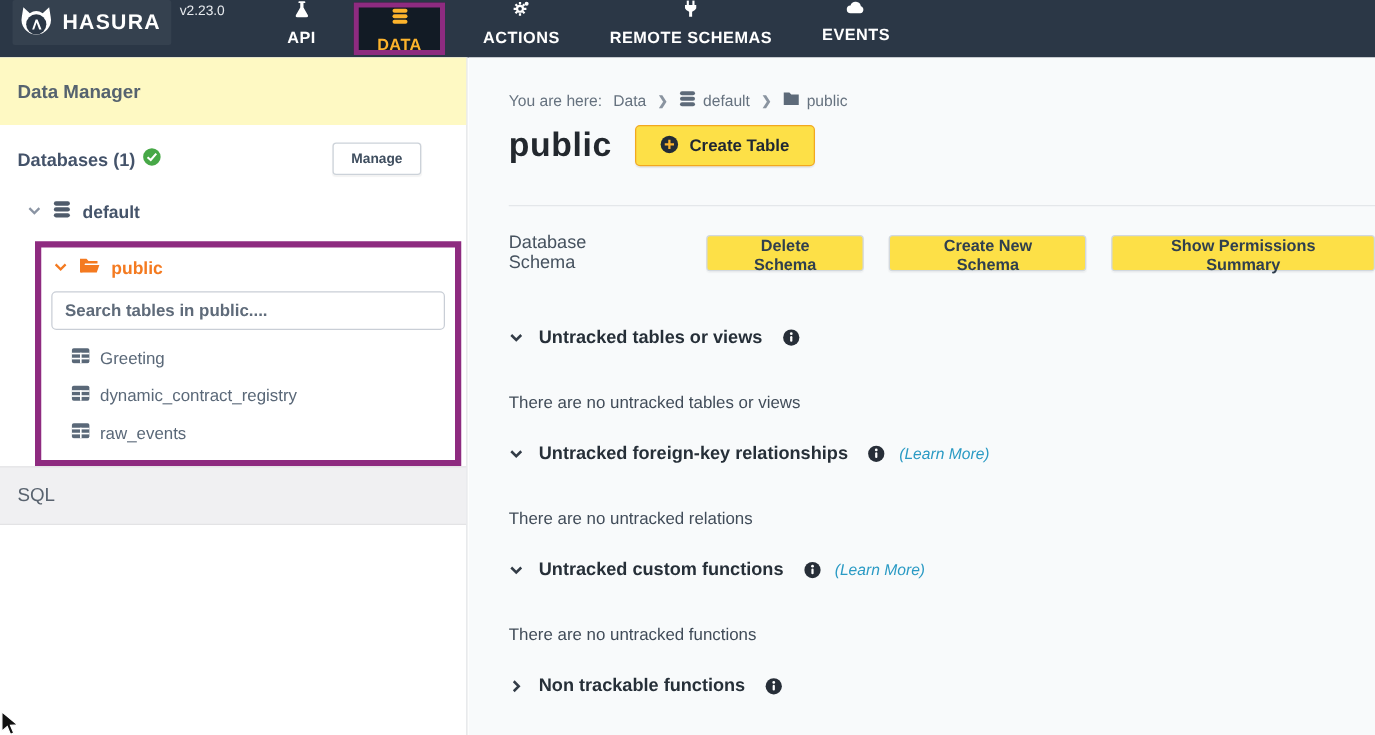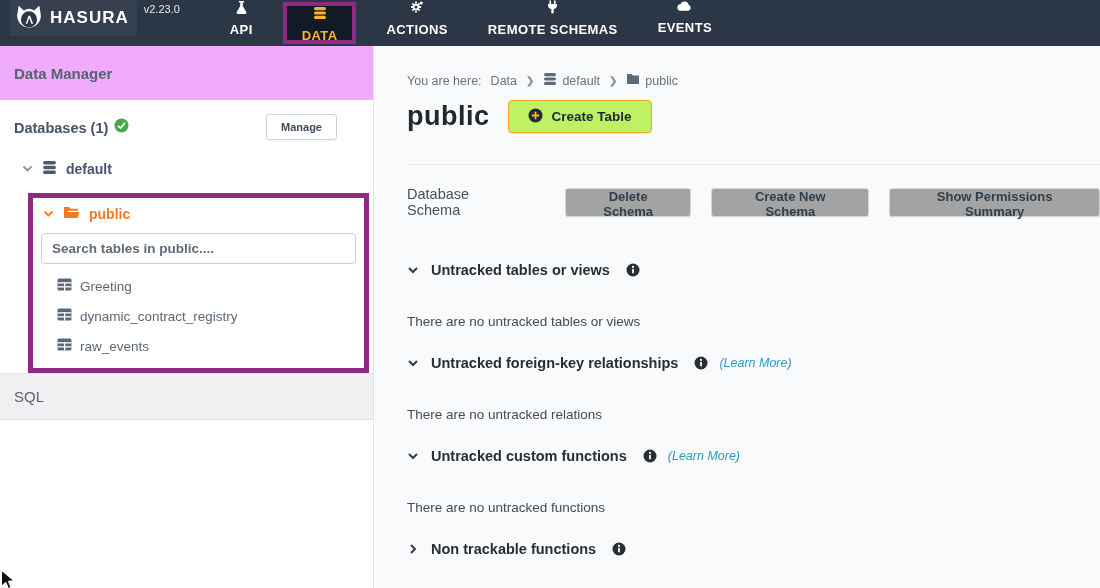--- a/index.html
+++ b/index.html
@@ -18,21 +18,21 @@
   .nav-items { display:flex; align-items:center; height:100%; margin-left:30px; }
   .nav-item { display:flex; align-items:center; gap:8px; height:46px; padding:0 20px;
     font-size:13px; font-weight:bold; letter-spacing:.4px; cursor:pointer; white-space:nowrap;flex-direction:column; }
   .nav-item svg { display:block; }
   .nav-item.active { height:42px; margin:2px 10px 2px 10px; padding:0 15px;
     background:#121b25; border:4px solid #8e2b80; color:#fcb32c; }
 
   
   .sidebar { position:absolute; top:46px; left:0; width:374px; bottom:0;
     background:#fff; border-right:1px solid #e1e3e6; }
-  .dm-header { height:54px; background:#f0abfc; display:flex; align-items:center;
+  .dm-header { height:54px; background:#fef9c3; display:flex; align-items:center;
     padding-left:14px; font-size:15px; font-weight:bold; color:#56636f; }
   .db-row { display:flex; align-items:center; justify-content:space-between;
     padding:14px 36px 10px 14px; }
   .db-label { display:flex; align-items:flex-end; gap:6px; font-size:14.5px;
     font-weight:bold; color:#44536a; }
   .manage-btn { background:#fff; border:1px solid #ccd2d9; border-radius:3px;
     padding:6px 14px; font-size:11px; font-weight:bold; color:#3f4e5f; cursor:pointer;
     box-shadow:0 1px 1px rgba(0,0,0,.05); font-family:inherit; }
   .tree-default { display:flex; align-items:center; gap:9px; padding:10px 0 6px 22px;
     font-size:14px; font-weight:bold; color:#45546a; cursor:pointer; }
@@ -55,28 +55,28 @@
   .cursor { position:absolute; left:0; bottom:-7px; }
 
   
   .main { position:absolute; top:46px; left:375px; right:0; bottom:0;
     background:#f8fafb; padding:26px 0 0 32px; }
   .breadcrumb { display:flex; align-items:center; gap:9px; font-size:12.5px; color:#66727f; }
   .crumb { display:flex; align-items:center; gap:5px; cursor:pointer; }
   .crumb-sep { font-size:10px; font-weight:bold; color:#8a94a0; }
   .title-row { display:flex; align-items:center; margin-top:11px; gap:18px; }
   .page-title { font-size:27px; font-weight:bold; color:#23282e; letter-spacing:.5px; }
-  .create-table-btn { display:flex; align-items:center; gap:9px; background:#bef264;
+  .create-table-btn { display:flex; align-items:center; gap:9px; background:#fde047;
     border:1px solid #f2a81f; border-radius:4px; height:33px; padding:0 19px;
     font-size:13.5px; font-weight:bold; color:#1f2733; cursor:pointer; font-family:inherit;
     box-shadow:0 1px 1px rgba(0,0,0,.08); }
   .main-divider { border:none; border-top:1px solid #e4e7ea; margin-top:31px; }
   .schema-row { display:flex; align-items:center; margin-top:21px; gap:20px; }
   .schema-label { font-size:14.5px; color:#46525f; margin-right:21px; }
-  .white-btn { background:#a3a3a3; border:1px solid #d2d8de; border-radius:3px;
+  .white-btn { background:#fde047; border:1px solid #d2d8de; border-radius:3px;
     height:29px; padding:0 17px; font-size:13px; font-weight:bold; color:#303f4e;
     cursor:pointer; font-family:inherit; box-shadow:0 1px 1px rgba(0,0,0,.04); }
   .section-head { display:flex; align-items:center; margin-top:26px; cursor:pointer; }
   .section-head.first { margin-top:44px; }
   .section-head .chev { color:#333c47; display:flex; }
   .section-title { font-size:14.5px; font-weight:bold; color:#262f38; margin-left:12px; }
   .info-ic { margin-left:16px; display:flex; cursor:pointer; }
   .learn-more { margin-left:11px; font-size:12.5px; font-style:italic; color:#2a9ac4; cursor:pointer; }
   .empty-text { margin-top:36px; font-size:13.5px; color:#414c59; }
 </style>

